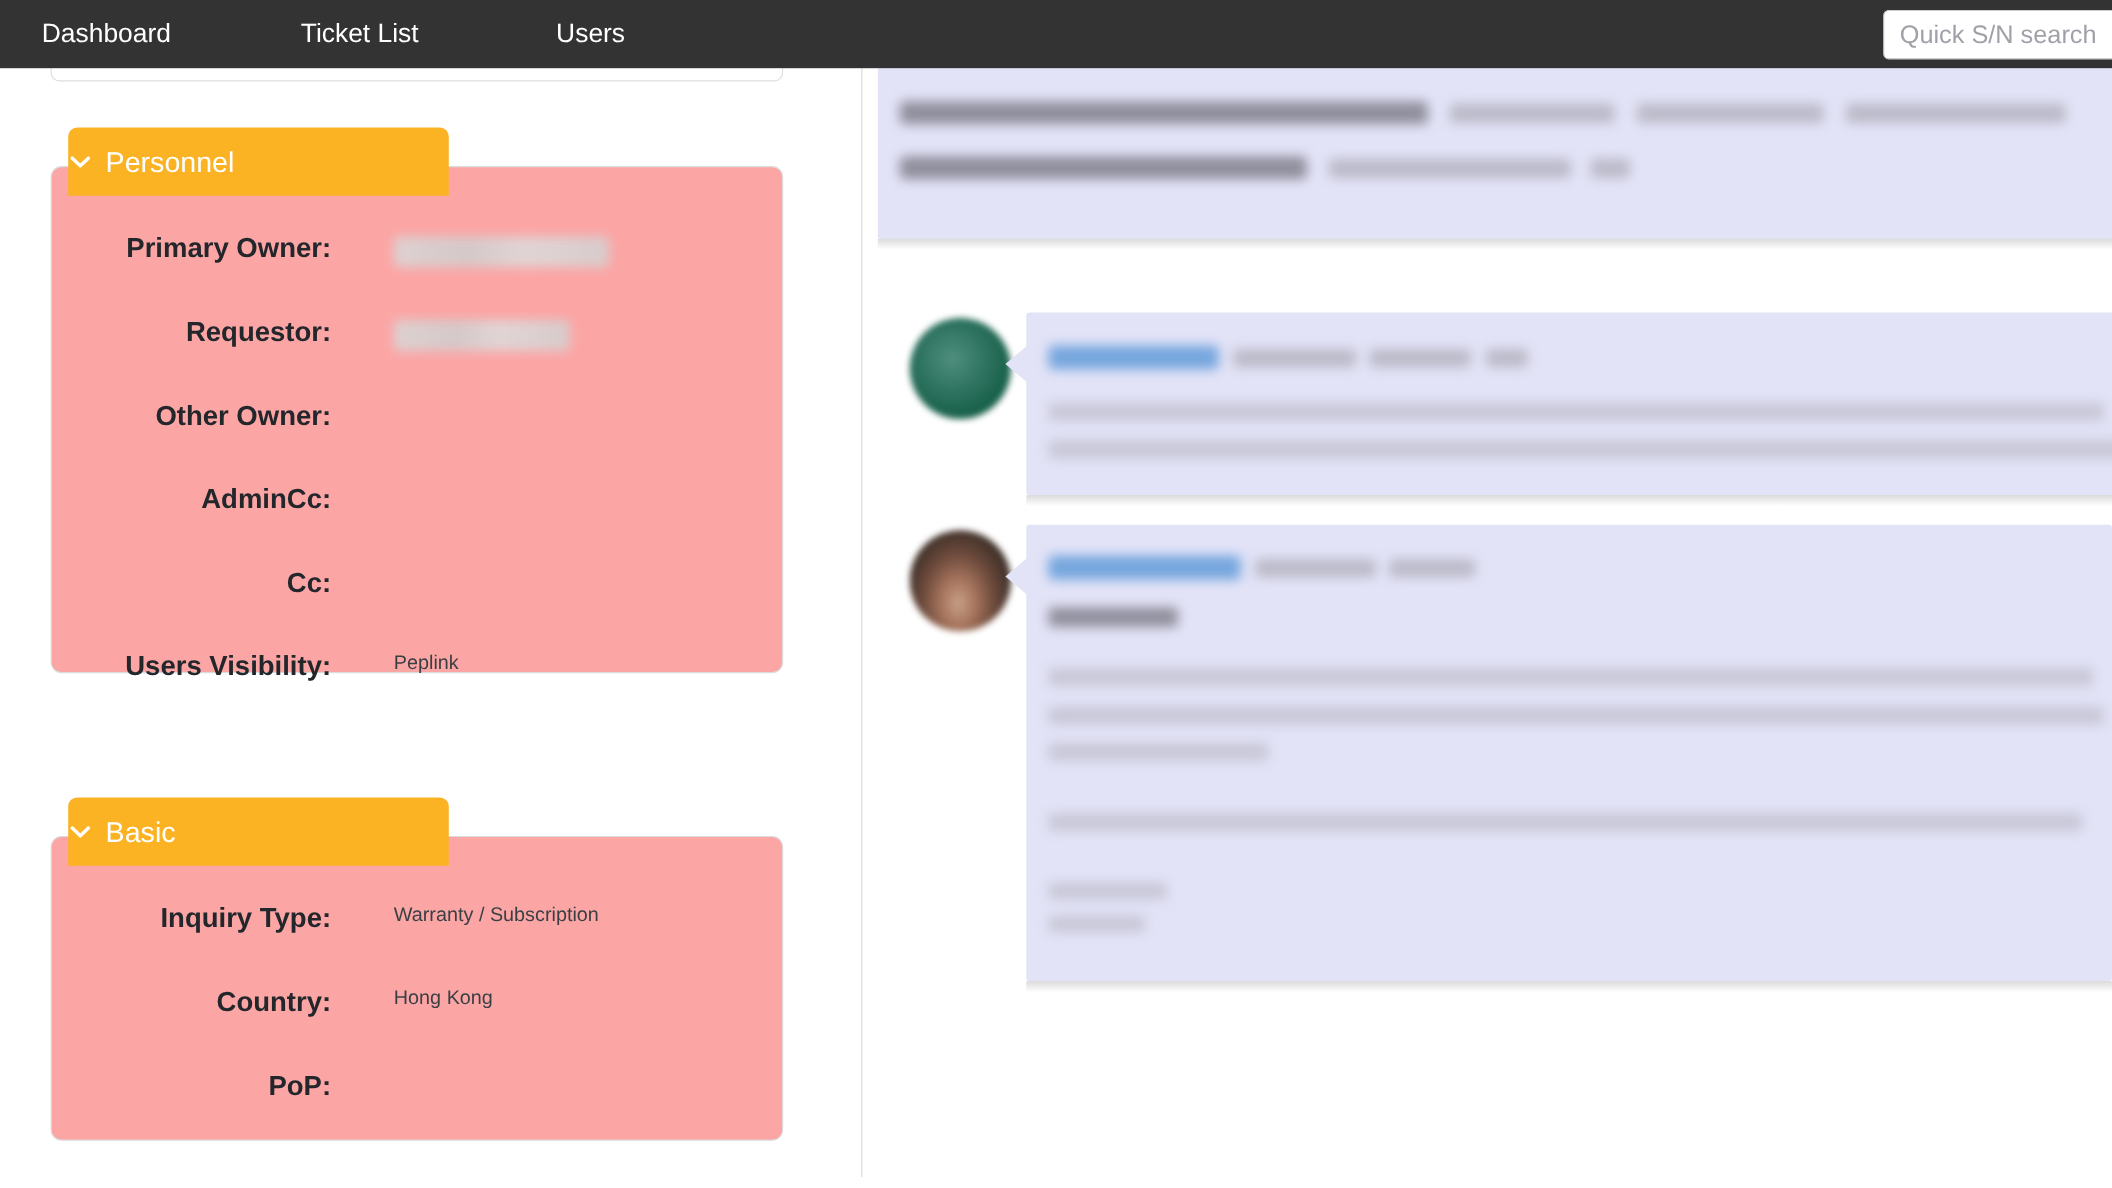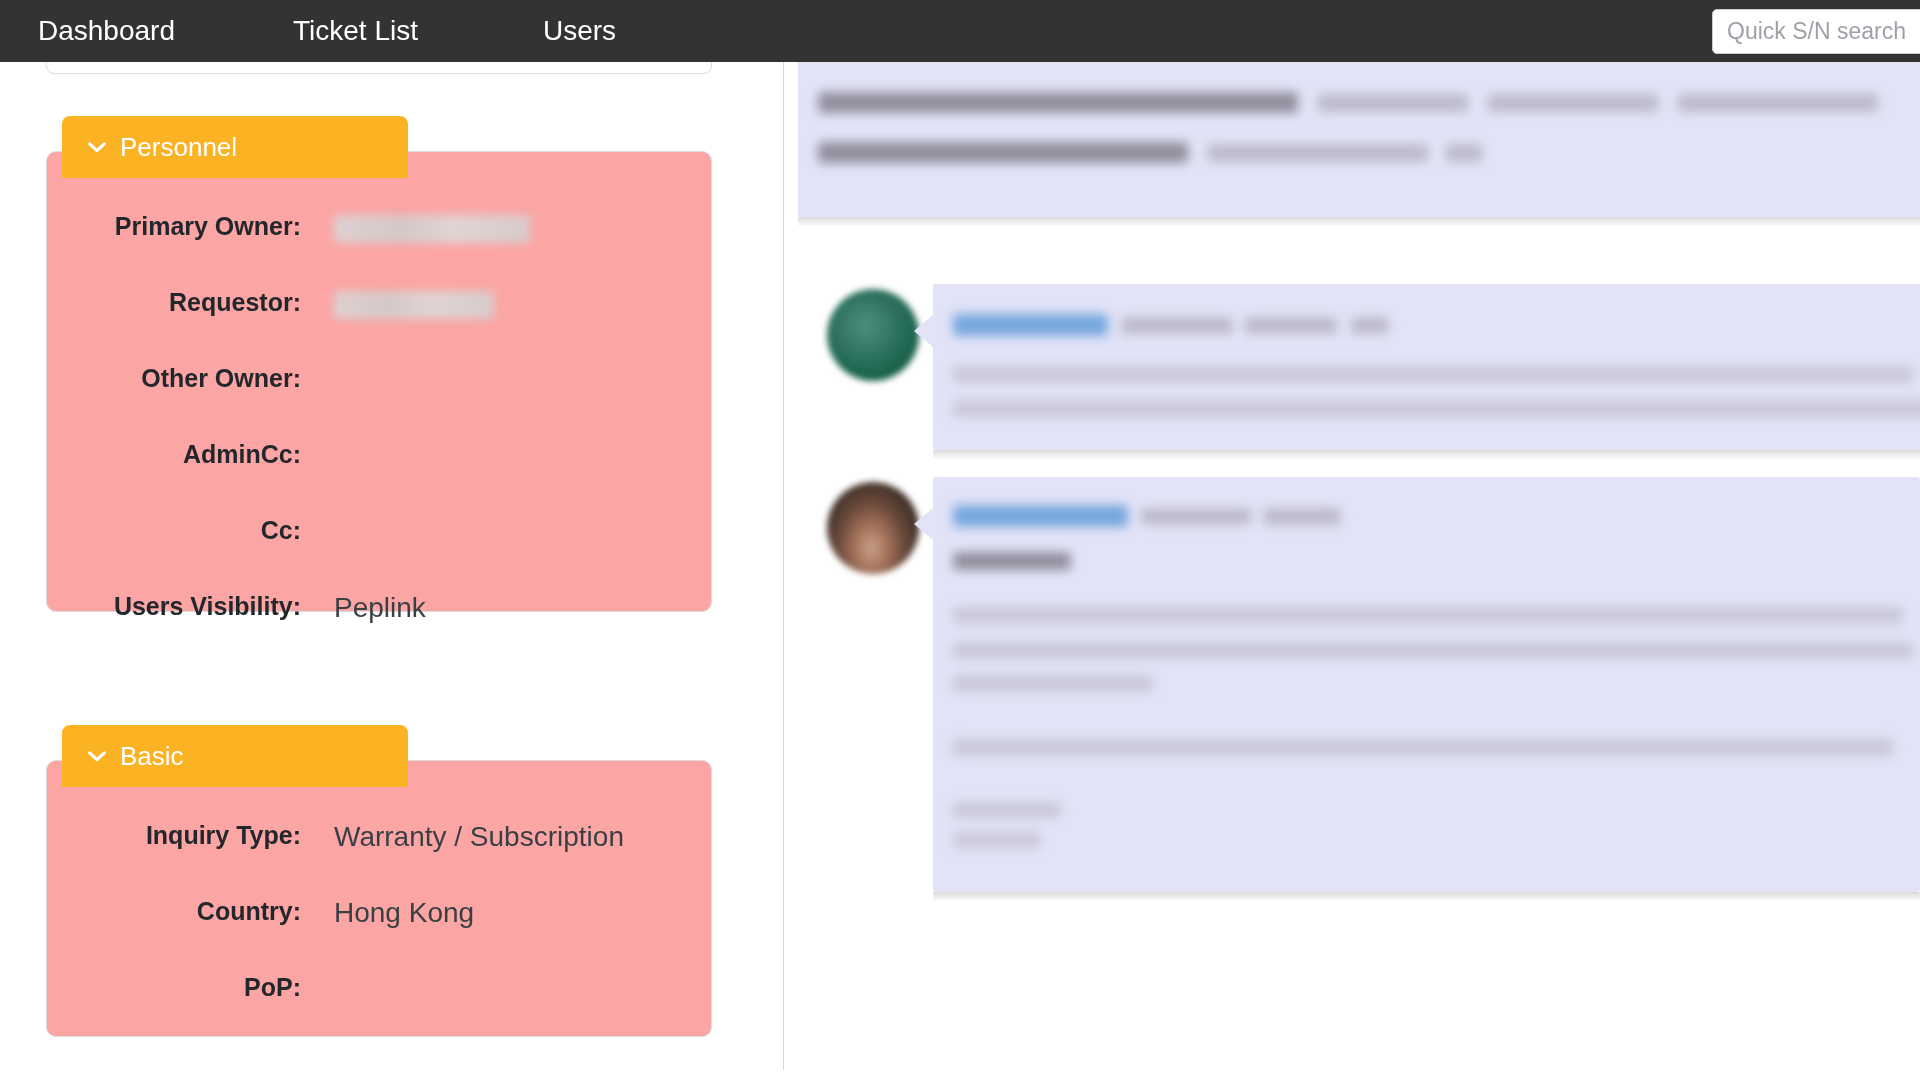--- a/index.html
+++ b/index.html
@@ -22,21 +22,21 @@
     display: flex;
     align-items: center;
     z-index: 50;
   }
   .nav-links {
     display: flex;
     align-items: center;
   }
   .nav-link {
     color: #ffffff;
-    font-size: 28px;
+    font-size: 24px;
     font-weight: 400;
     text-decoration: none;
     line-height: 1;
     white-space: nowrap;
     cursor: pointer;
   }
   .nav-link.first { margin-left: 38px; }
   .nav-link.second { margin-left: 118px; }
   .nav-link.third { margin-left: 125px; }
 
@@ -101,21 +101,20 @@
   .section-tab {
     position: absolute;
     left: 16px;
     top: 0;
     width: 346px;
     height: 62px;
     background: #fbb324;
     border-radius: 8px 8px 0 0;
     display: flex;
     align-items: center;
-    padding-left: 24px;
     z-index: 3;
     cursor: pointer;
   }
   .section-tab .chev {
     width: 22px;
     height: 22px;
     margin-right: 12px;
     flex: 0 0 auto;
     display: block;
   }
@@ -155,22 +154,22 @@
     width: 258px;
     text-align: right;
     font-size: 25px;
     font-weight: 700;
     color: #23272b;
     line-height: 1.15;
     padding-right: 4px;
     white-space: nowrap;
   }
   .field-value {
-    margin-left: 29px;
-    font-size: 28px;
+    margin-left: 53px;
+    font-size: 18px;
     font-weight: 400;
     color: #3a3f44;
     line-height: 1.15;
     white-space: nowrap;
   }
   .field-value.redacted {
     display: inline-block;
     height: 28px;
     border-radius: 4px;
     background: linear-gradient(90deg,#d9d9d9 0%,#cfcfcf 35%,#dddddd 60%,#d2d2d2 100%);

